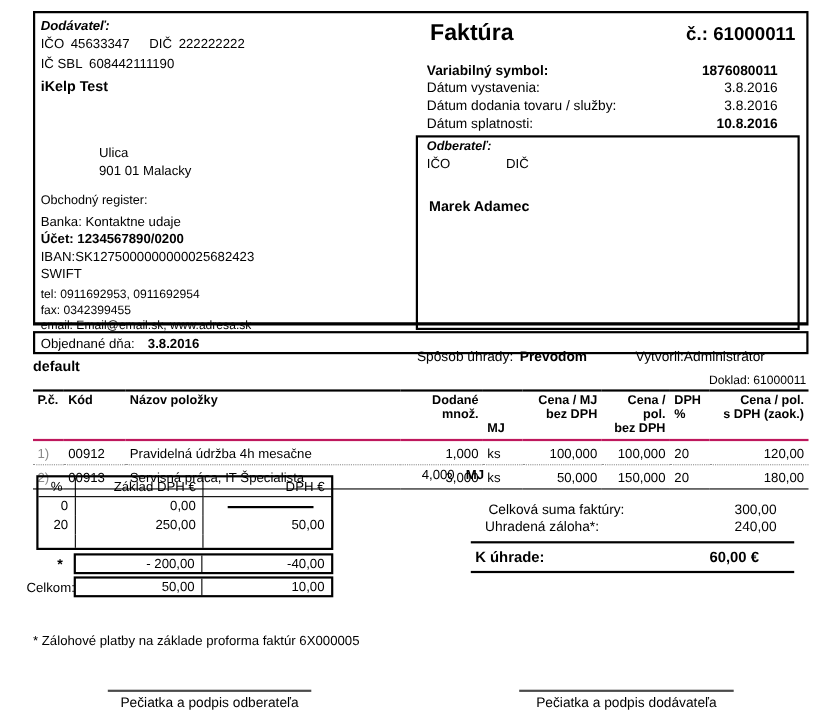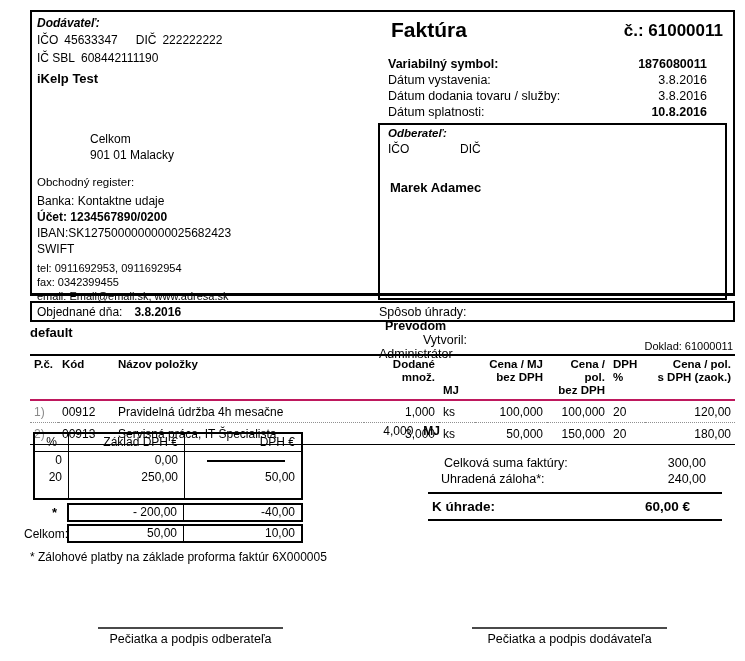--- a/index.html
+++ b/index.html
@@ -43,21 +43,21 @@
   .field-row.bold .f-label, .field-row.bold .f-value { font-weight:bold; }
   .field-row.bold-value .f-value { font-weight:bold; }
 
   .customer-box {
     margin:3px 6px 0 3px; border:2px solid #000; height:177px; padding:2px 8px;
   }
   .cust-label { font-size:11.5px; font-weight:bold; font-style:italic; }
   .cust-ids { margin-top:3px; font-size:12px; }
   .cust-ids .ico { display:inline-block; width:72px; }
   .cust-name { margin-top:24px; font-weight:bold; font-size:13px; padding-left:2px; }
-  .payment-row { margin-top:5px; padding-left:4px; font-size:12.5px; display:flex;flex-direction:column; }
+  .payment-row { margin-top:17px; padding-left:4px; font-size:12.5px; display:flex; }
   .pay-method { font-weight:bold; margin-left:6px; }
   .created { margin-left:44px; }
 
   
   .ordered-bar {
     position:absolute; left:30px; top:301px; width:705px; height:21px;
     border:2px solid #000; display:flex; align-items:center; padding-left:5px; font-size:12px;
   }
   .ordered-value { font-weight:bold; margin-left:12px; }
 
@@ -108,21 +108,21 @@
   .vat-row-box .b2 { flex:1; text-align:right; padding-right:6px; line-height:15px; }
 
   
   .totals { position:absolute; left:428px; top:455px; width:294px; font-size:12.5px; }
   .tot-row { display:flex; justify-content:space-between; line-height:16px; padding:0 16px 0 16px; }
   .tot-row.second { padding-left:13px;text-align:right; }
   .tot-sep { border-top:2px solid #000; margin-top:5px; }
   .due-row { display:flex; justify-content:space-between; font-size:13.5px; font-weight:bold; padding:4px 32px 4px 4px; line-height:17px; }
   .tot-sep2 { border-top:2px solid #000; }
 
-  .footnote { position:absolute; left:30px; top:550px; font-size:12px; }
+  .footnote { position:absolute; left:30px; top:575px; font-size:12px; }
 
   
   .sig { position:absolute; top:627px; border-top:2px solid #4a4a4a; padding-top:3px; text-align:center; font-size:12.5px; }
   .sig.left { left:98px; width:185px; }
   .sig.right { left:472px; width:195px; }
 </style>
 </head>
 <body>
 
 <div class="page">
@@ -130,21 +130,21 @@
   <div class="top-box">
     <div class="top-left">
       <div class="sup-label">Dodávateľ:</div>
       <div class="sup-line sup-ids">
         <span class="lbl-gap">IČO</span><span>45633347</span><span class="big-gap lbl-gap">DIČ</span><span>222222222</span>
       </div>
       <div class="sup-line">
         <span class="lbl-gap">IČ SBL</span><span>608442111190</span>
       </div>
       <div class="sup-name">iKelp Test</div>
-      <div class="sup-street">Celkom</div>
+      <div class="sup-street">Ulica</div>
       <div class="sup-city">901 01 Malacky</div>
       <div class="sup-registry">Obchodný register:</div>
       <div class="sup-bank">Banka: Kontaktne udaje</div>
       <div class="sup-ucet">Účet: 1234567890/0200</div>
       <div class="sup-iban">IBAN:SK1275000000000025682423</div>
       <div class="sup-swift">SWIFT</div>
       <div class="sup-contact sup-tel">tel: 0911692953, 0911692954</div>
       <div class="sup-contact">fax: 0342399455</div>
       <div class="sup-contact">email: Email@email.sk, www.adresa.sk</div>
     </div>

